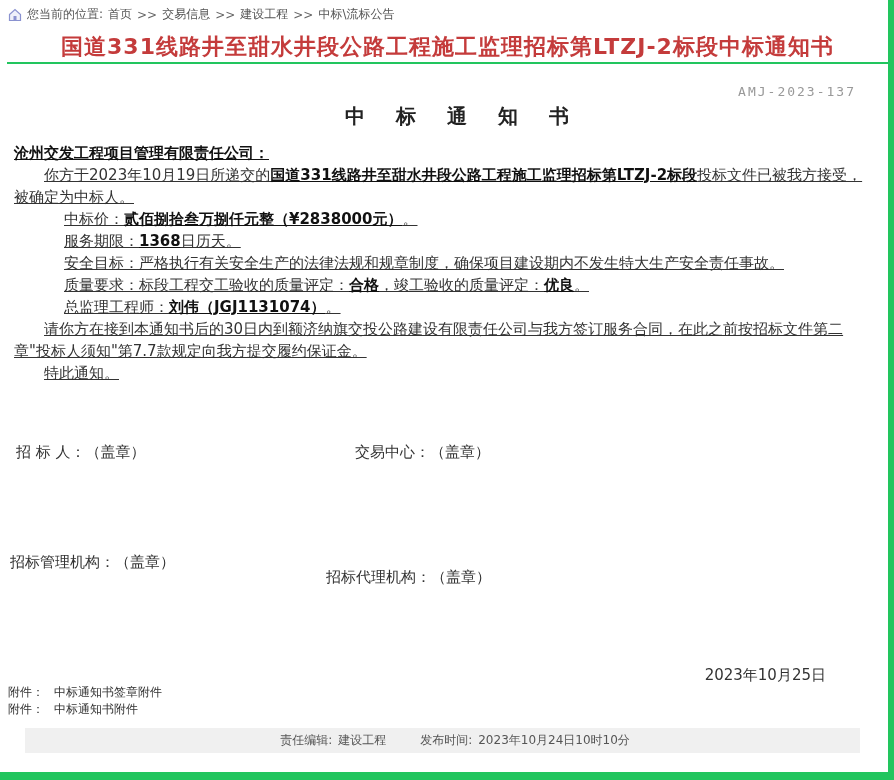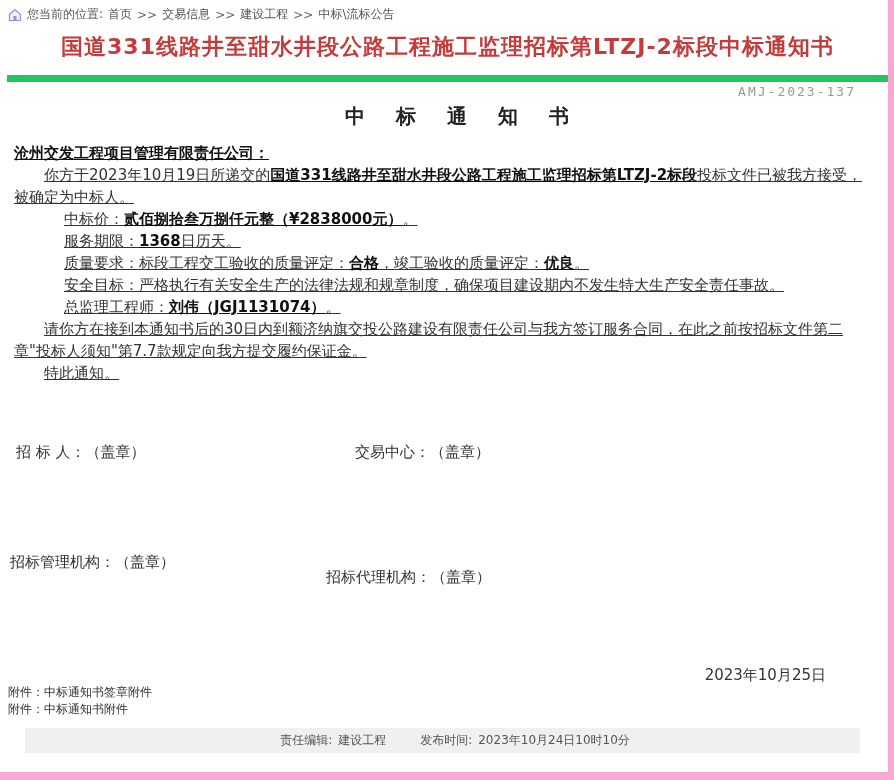--- a/index.html
+++ b/index.html
@@ -1,41 +1,41 @@
 <!DOCTYPE html>
 <html><head>
 <meta charset="utf-8">
 <style>
   * { box-sizing: border-box; margin: 0; padding: 0; }
   html, body { background: #c8c8c8; font-family: "DejaVu Sans", sans-serif; }
   .page {
     position: relative;
     width: 894px; height: 780px;
-    background: #f9a8d4;
+    background: #22c55e;
     overflow: hidden;
   }
   .content {
     position: absolute; left: 0; top: 0;
     width: 888px; height: 772px;
     background: #ffffff;
   }
   
   .breadcrumb {
     position: absolute; top: 6px; left: 8px; right: 10px;
     display: flex; align-items: center; gap: 5px;
     font-size: 12px; color: #555555; white-space: nowrap;
   }
   .breadcrumb a { color: #555555; text-decoration: none; cursor: pointer; }
   .crumb-sep { color: #666666; }
   .home-ico { width: 14px; height: 14px; display: inline-block; }
   
   .title-section {
     position: absolute; top: 32px; left: 7px; right: 0;
-    text-align: center; padding-bottom: 13px;
-    border-bottom: 7px solid #22c55e;
+    text-align: center; 
+    border-bottom: 2px solid #22c55e;
   }
   .title-section h1 {
     font-size: 22px; font-weight: bold; color: #c43b3b;
     letter-spacing: 1px;
   }
   
   .doc-number {
     position: absolute; top: 84px; right: 32px;
     font-family: "DejaVu Sans Mono", monospace;
     font-size: 13px; color: #999999; letter-spacing: 2px;
@@ -68,21 +68,21 @@
   
   .doc-date {
     position: absolute; top: 666px; right: 62px;
     font-size: 15px; color: #333333;
   }
   
   .attachments {
     position: absolute; top: 684px; left: 8px;
     font-size: 12px; color: #333333; line-height: 17px;
   }
-  .attachment-row { display: flex; }
+  .attachment-row { display: flex; gap: 10px; }
   .attachment-row a { color: #333333; text-decoration: none; cursor: pointer; }
   
   .footer-bar {
     position: absolute; left: 25px; right: 28px; top: 728px; height: 25px;
     background: #f0f0f0;
     display: flex; justify-content: center; align-items: center; gap: 34px;
     font-size: 12px; color: #555555; padding-left: 25px;
   }
   .footer-bar .pair { display: flex; gap: 6px; }
 </style>
@@ -115,22 +115,22 @@
 
     <div class="doc-number">AMJ-2023-137</div>
 
     <div class="doc-title">中 标 通 知 书</div>
 
     <div class="doc-body">
       <p class="recipient"><span class="em">沧州交发工程项目管理有限责任公司：</span></p>
       <p class="para"><span>你方于2023年10月19日所递交的</span><span class="em">国道331线路井至甜水井段公路工程施工监理招标第LTZJ-2标段</span><span>投标文件已被我方接受，被确定为中标人。</span></p>
       <p class="item item-first"><span>中标价：</span><span class="em">贰佰捌拾叁万捌仟元整（¥2838000元）</span><span>。</span></p>
       <p class="item"><span>服务期限：</span><span class="em">1368</span><span>日历天。</span></p>
+      <p class="item">安全目标：严格执行有关安全生产的法律法规和规章制度，确保项目建设期内不发生特大生产安全责任事故。</p>
       <p class="item"><span>质量要求：标段工程交工验收的质量评定：</span><span class="em">合格</span><span>，竣工验收的质量评定：</span><span class="em">优良</span><span>。</span></p>
-      <p class="item">安全目标：严格执行有关安全生产的法律法规和规章制度，确保项目建设期内不发生特大生产安全责任事故。</p>
       <p class="item"><span>总监理工程师：</span><span class="em">刘伟（JGJ1131074）</span><span>。</span></p>
       <p class="para">请你方在接到本通知书后的30日内到额济纳旗交投公路建设有限责任公司与我方签订服务合同，在此之前按招标文件第二章"投标人须知"第7.7款规定向我方提交履约保证金。</p>
       <p class="para">特此通知。</p>
     </div>
 
     <div class="sig-row sig-row-1">
       <span class="sig-left-1">招 标 人：（盖章）</span>
       <span class="sig-right-1">交易中心：（盖章）</span>
     </div>
 

